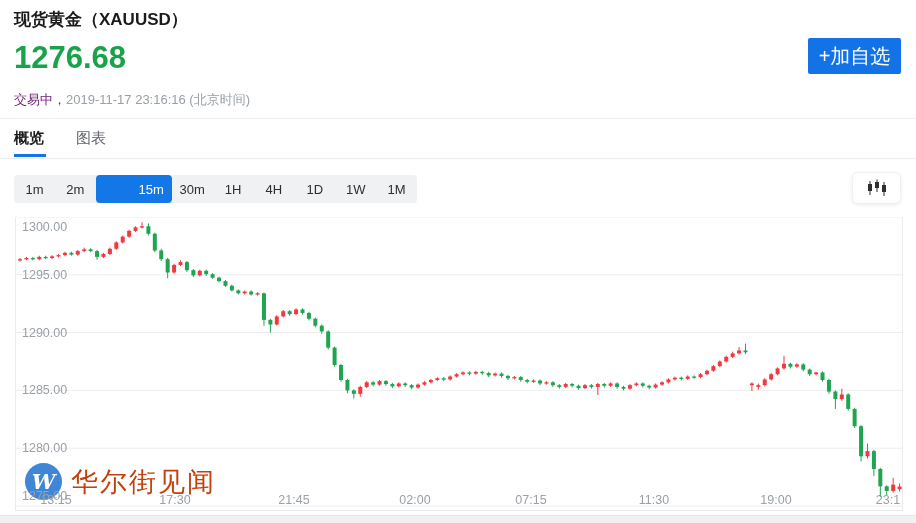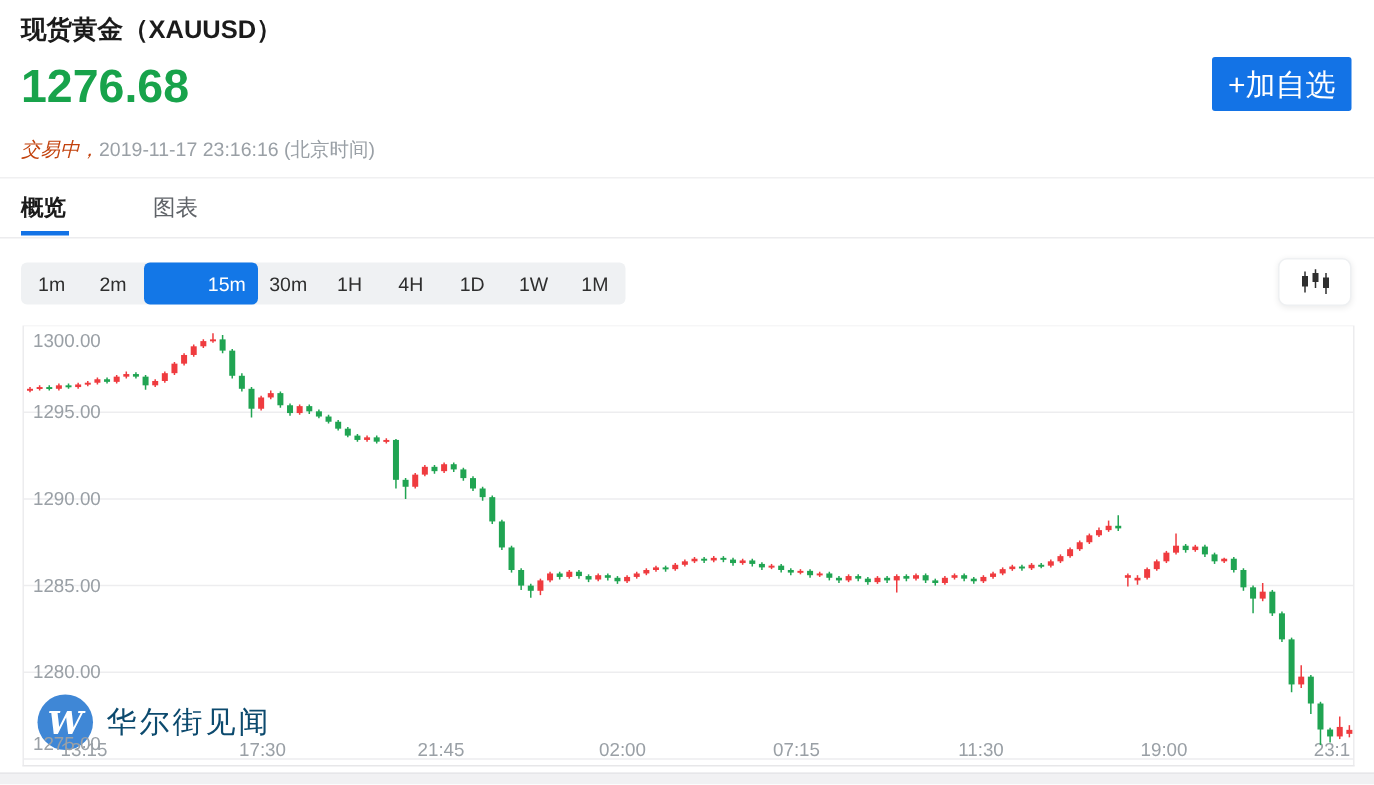--- a/index.html
+++ b/index.html
@@ -9,32 +9,32 @@
     font-family:"Liberation Sans","DejaVu Sans",sans-serif;
     -webkit-font-smoothing:antialiased;
   }
   .abs{position:absolute;}
   
   .title{left:14px;top:8px;font-size:17px;font-weight:700;color:#1b1b1b;}
   .price-row{left:14px;top:40px;display:flex;align-items:baseline;}
   .price{font-size:31px;font-weight:700;color:#18a34b;letter-spacing:0;}
   .change{font-size:18px;color:#18a34b;}
   .status{left:14px;top:91px;font-size:13px;color:#9aa0a6;}
-  .status b{font-weight:400;color:#c2410c;font-style:italic;}
+  .status b{font-weight:400;color:#701a75;}
   .add-btn{
     right:15px;top:38px;width:93px;height:36px;
     background:#1373e6;color:#fff;font-size:20px;border:none;border-radius:2px;
     display:flex;align-items:center;justify-content:center;cursor:pointer;
     font-family:inherit;
   }
   
   .div1{left:0;top:118px;width:916px;height:1px;background:#f0f0f1;}
   .tabline{left:0;top:158px;width:916px;height:1px;background:#ececee;}
   
-  .tabs{left:14px;top:129px;display:flex;gap:58px;}
+  .tabs{left:14px;top:129px;display:flex;gap:32px;}
   .tab{font-size:15px;color:#5f6368;cursor:pointer;padding-bottom:9px;position:relative;}
   .tab.active{color:#1b1b1b;font-weight:700;}
   .tab.active::after{
     content:"";position:absolute;left:0;bottom:0;width:32px;height:3px;background:#1373e6;
   }
   
   .intervals{
     left:14px;top:175px;width:403px;height:28px;background:#eff1f3;border-radius:4px;
     display:flex;align-items:stretch;
   }
@@ -56,21 +56,21 @@
   }
   .chart svg{position:absolute;left:0;top:0;}
   .watermark{
     position:absolute;left:9px;top:246px;display:flex;align-items:center;gap:9px;z-index:0;
   }
   .wm-circle{
     width:37px;height:37px;border-radius:50%;background:#3f87d6;color:#fff;
     display:flex;align-items:center;justify-content:center;
     font-family:"DejaVu Serif","Liberation Serif",serif;font-weight:700;font-size:21px;font-style:italic;
   }
-  .wm-text{font-size:20px;color:#0c4a6e;letter-spacing:2px;font-weight:400;}
+  .wm-text{font-size:27px;color:#c2410c;letter-spacing:2px;font-weight:400;}
   .bottom-strip{left:0;bottom:0;width:916px;height:7px;background:#f1f1f3;border-top:1px solid #e6e6e9;}
 </style>
 </head>
 <body>
 
 <div class="abs title">现货黄金（XAUUSD）</div>
 <div class="abs price-row">
   <span class="price">1276.68</span>
 </div>
 <div class="abs status">

